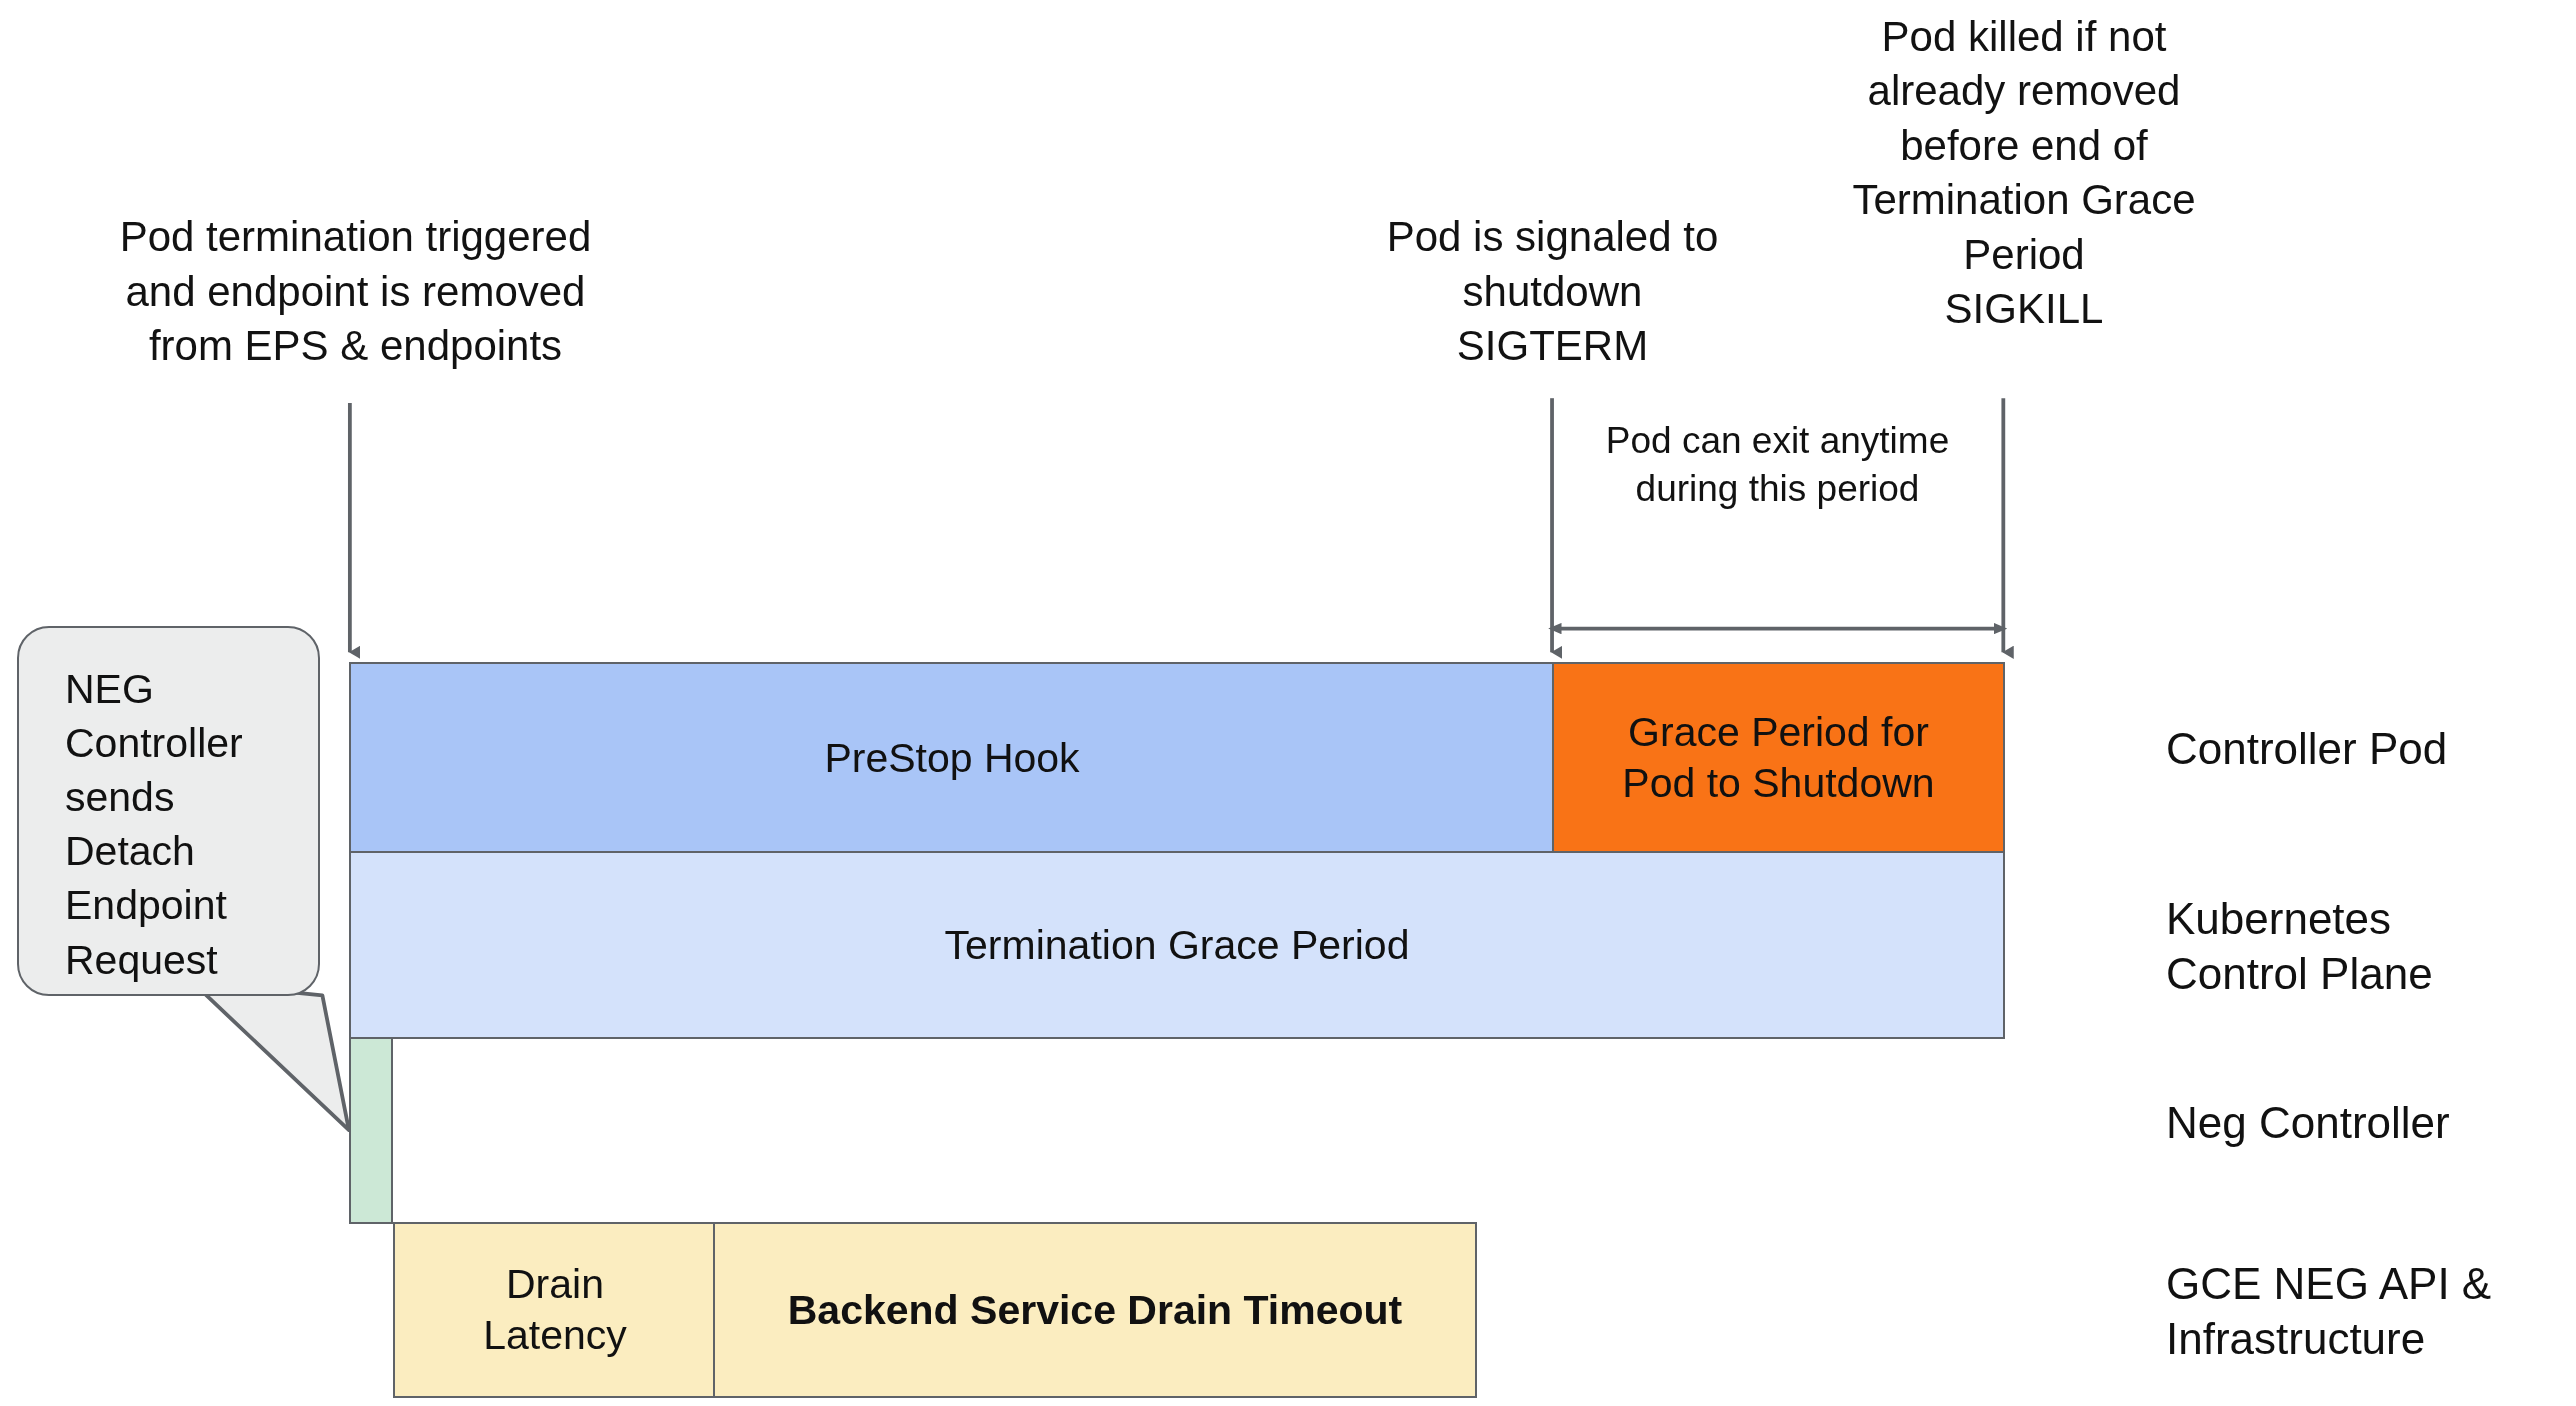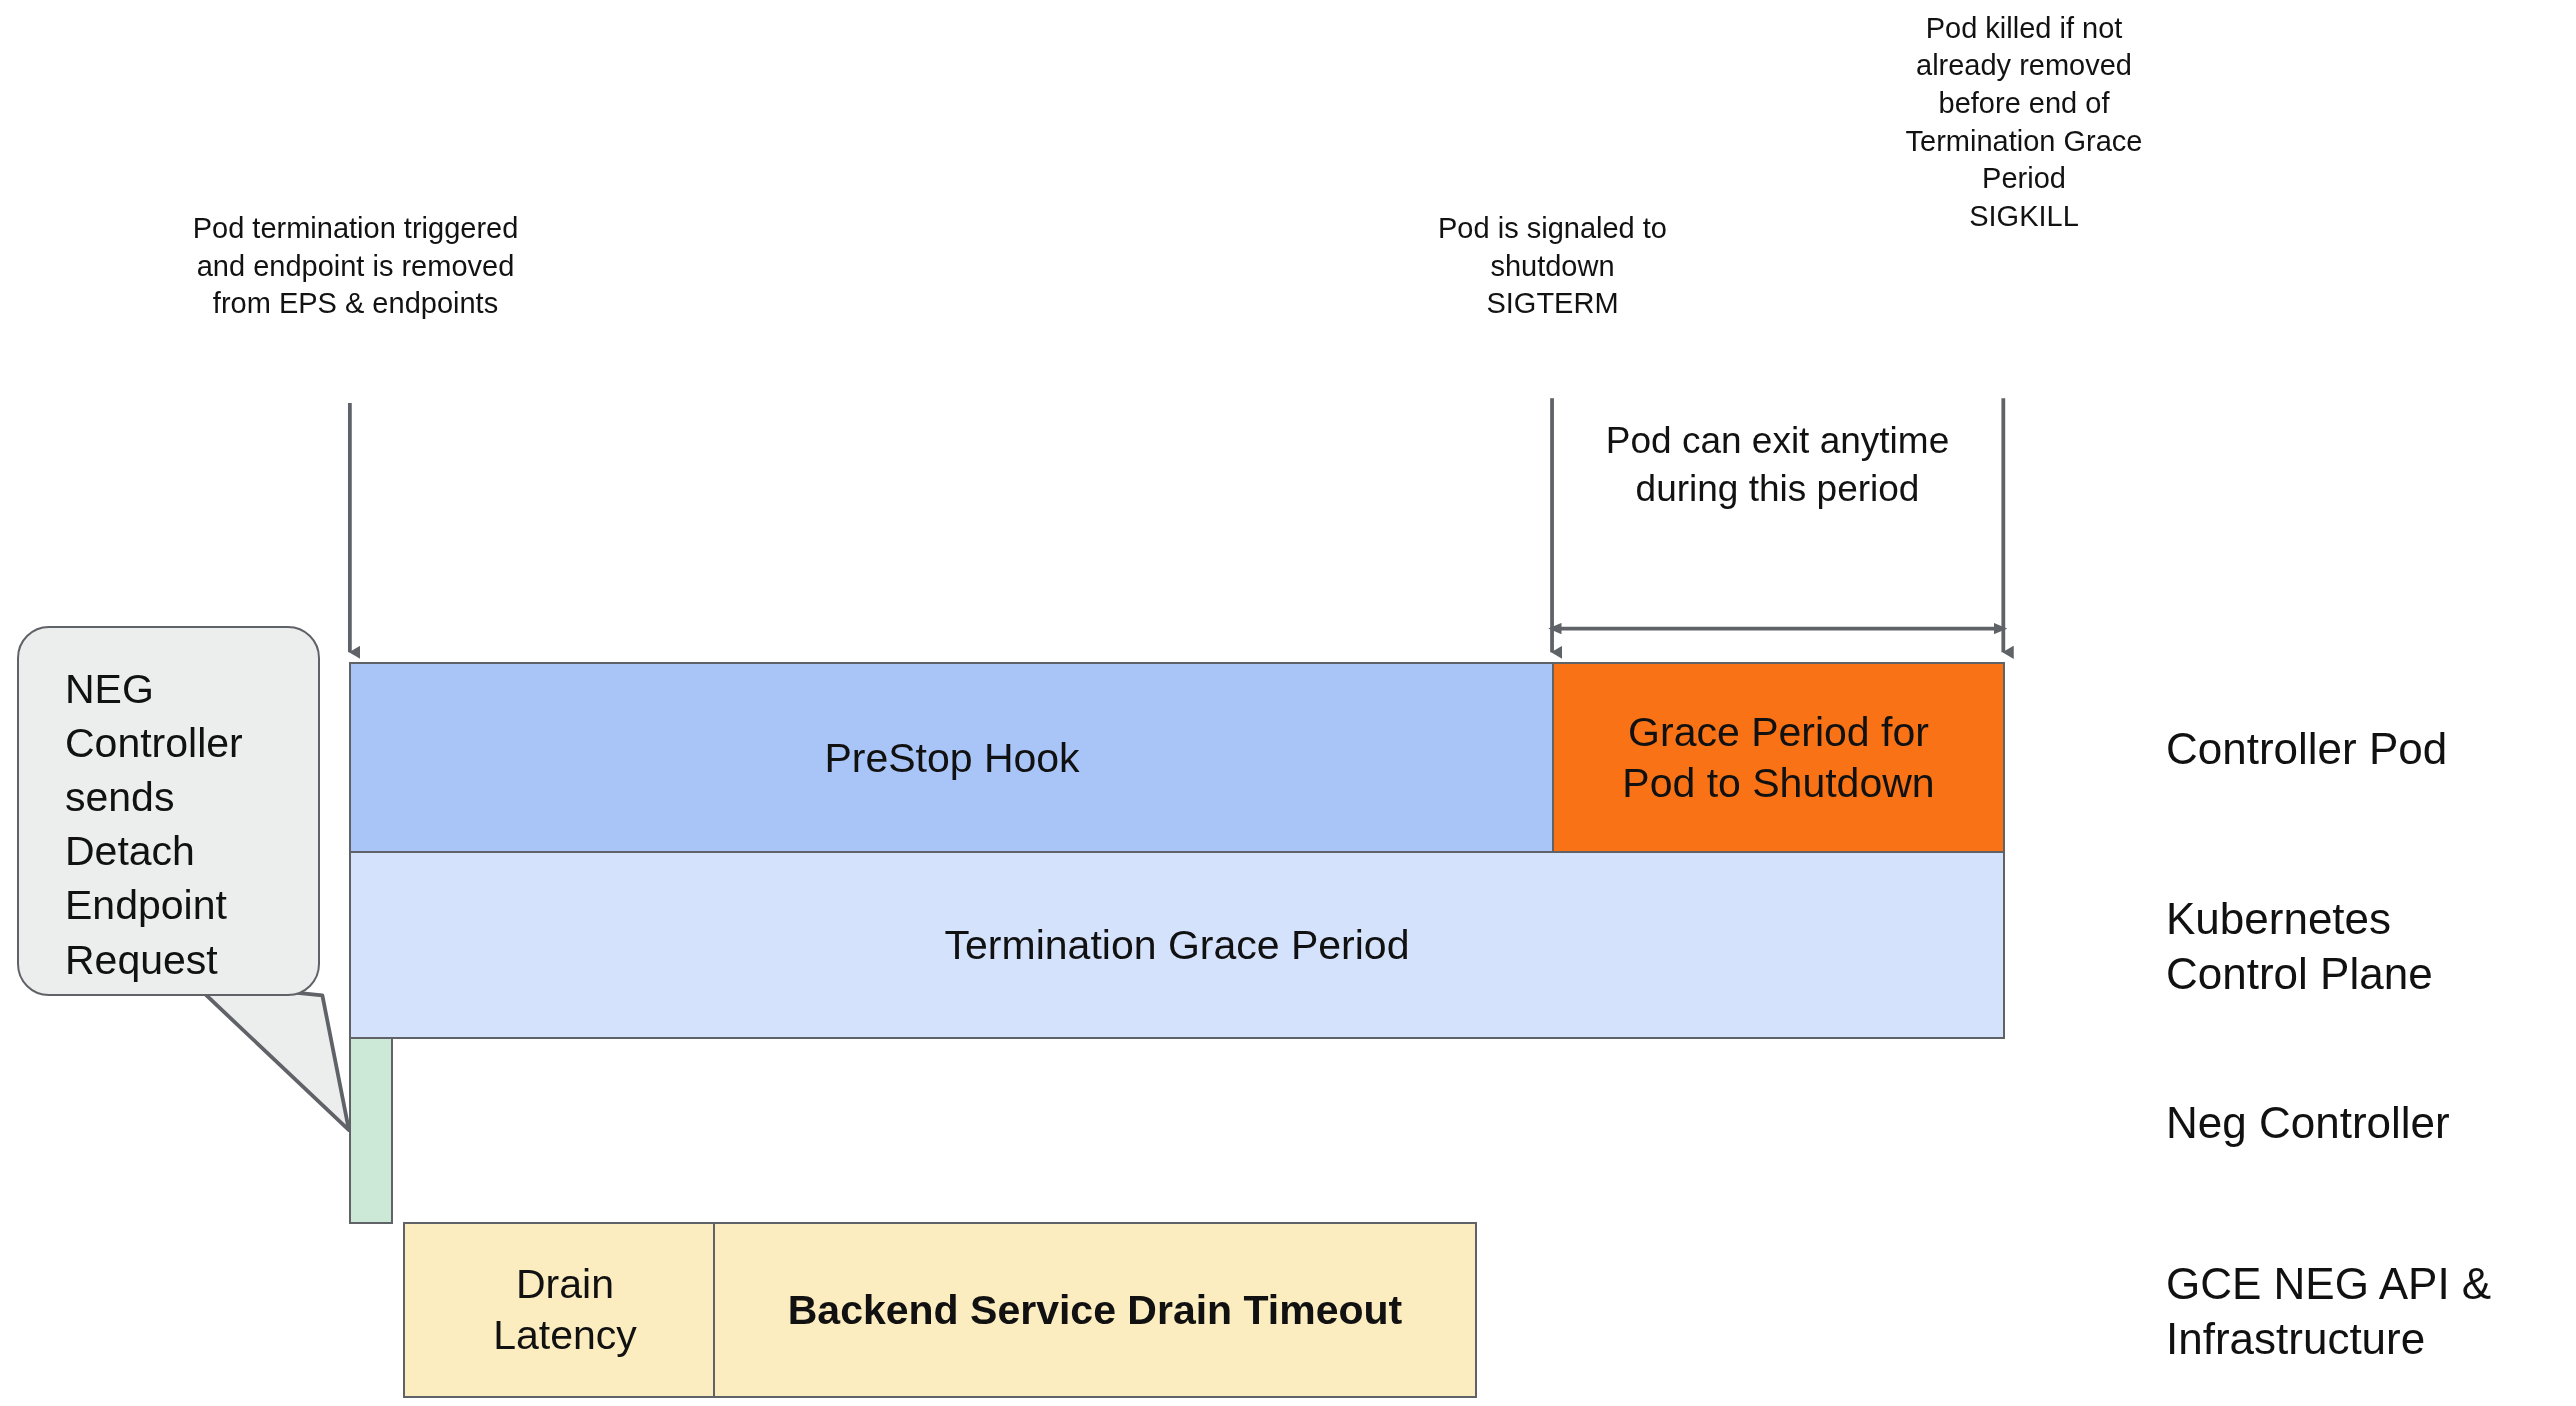--- a/index.html
+++ b/index.html
@@ -20,21 +20,21 @@
     left:0; top:0;
     width:2576px;
     height:1406px;
     pointer-events:none;
   }
 
   .anno{
     position:absolute;
     text-align:center;
     line-height:1.30;
-    font-size:29px;
+    font-size:42px;
     color:#121212;
     white-space:pre-line;
   }
   .anno-small{
     position:absolute;
     text-align:center;
     line-height:1.30;
     font-size:37px;
     color:#121212;
     white-space:pre-line;
@@ -149,21 +149,21 @@
   <div class="bar" style="left:1552px; top:662px; width:453px; height:192px;
               background:#f97316;">Grace Period for
 Pod to Shutdown</div>
 
   <div class="bar" style="left:349px; top:851px; width:1656px; height:188px;
               background:#D4E2FB;">Termination Grace Period</div>
 
   <div class="bar" style="left:349px; top:1037px; width:44px; height:187px;
               background:#CCE8D6;"></div>
 
-  <div class="bar" style="left:403px; top:1222px; width:324px; height:176px;
+  <div class="bar" style="left:393px; top:1222px; width:324px; height:176px;
               background:#FBEDC0;">Drain
 Latency</div>
 
   <div class="bar" style="left:713px; top:1222px; width:764px; height:176px;
               background:#FBEDC0;font-weight:bold;">Backend Service Drain Timeout</div>
 
   <div class="rowlabel" style="left:2166px; top:721px; width:398px;">Controller Pod</div>
 
   <div class="rowlabel" style="left:2166px; top:891px; width:398px;">Kubernetes
 Control Plane</div>

